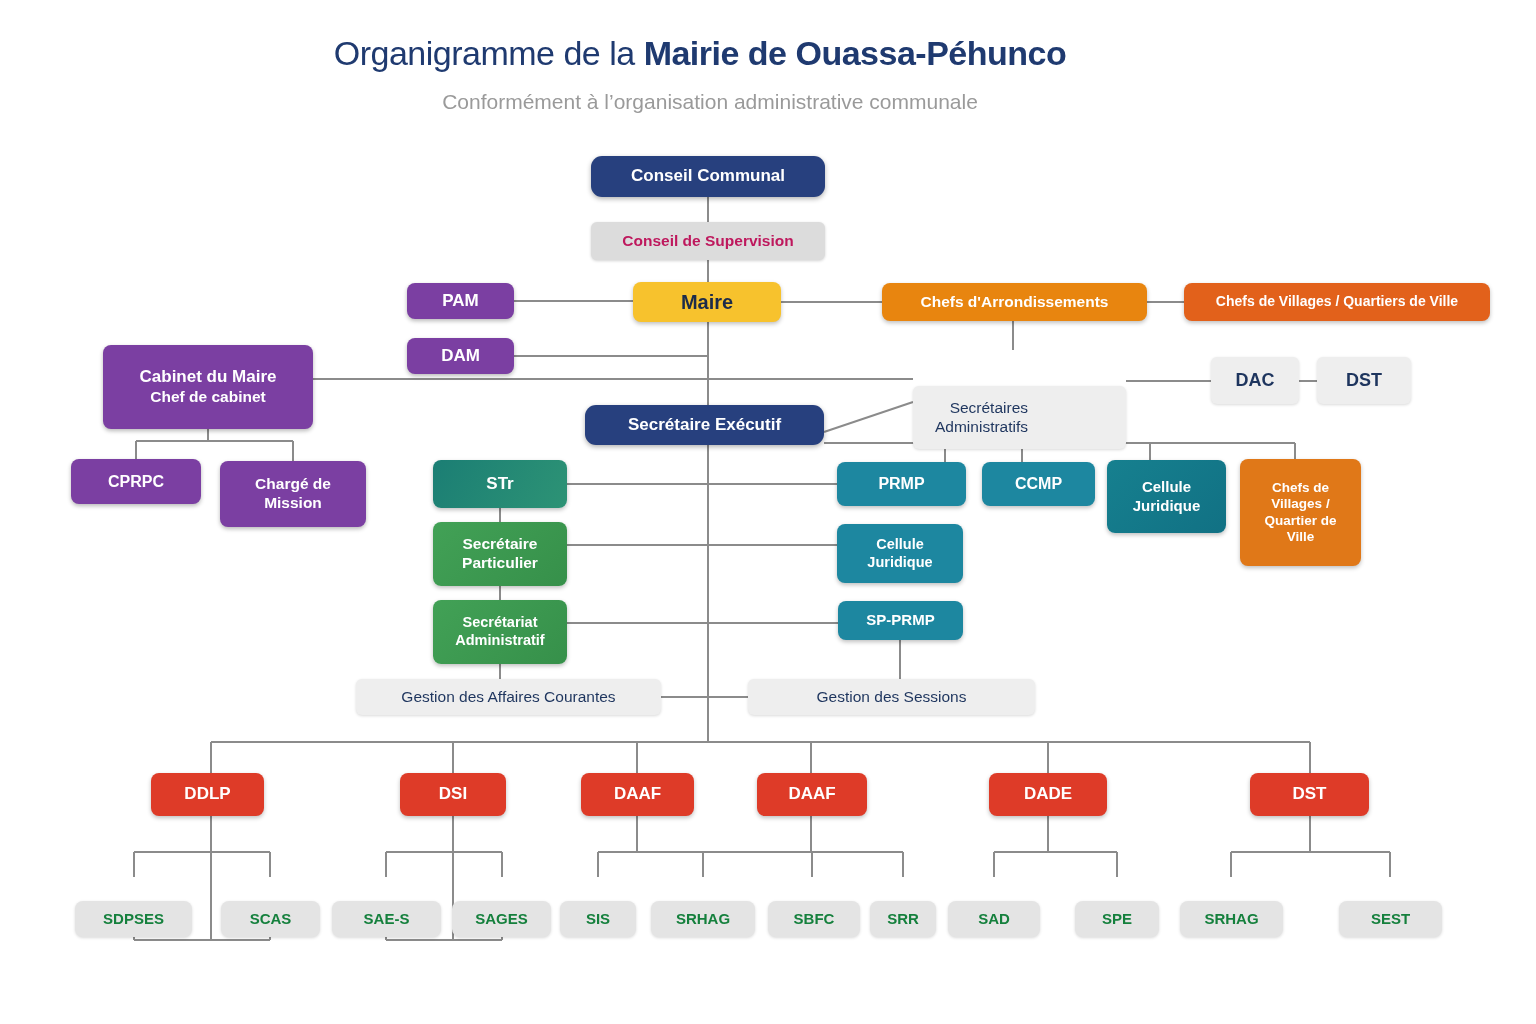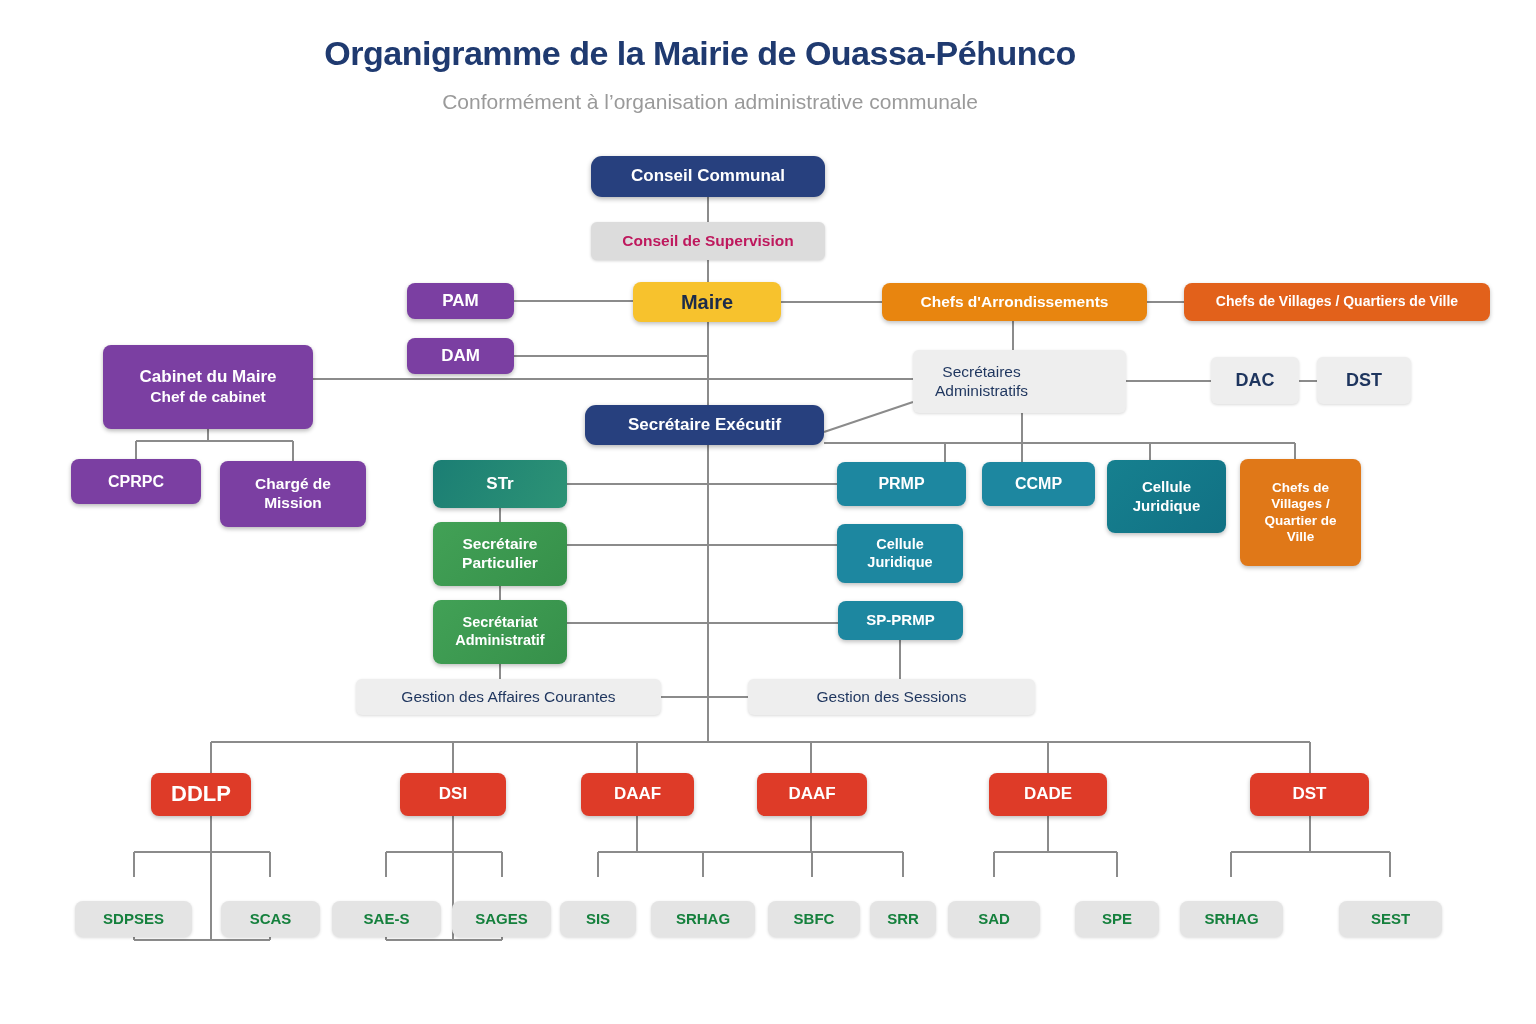--- a/index.html
+++ b/index.html
@@ -2,21 +2,21 @@
 <html><head>
 <meta charset="utf-8">
 <style>
   html,body{margin:0;padding:0;background:#fff;}
   #canvas{position:relative;width:1536px;height:1024px;background:#ffffff;overflow:hidden;
           font-family:"Liberation Sans",sans-serif;}
   #wires{position:absolute;left:0;top:0;pointer-events:none;}
   #wires line{stroke:#8b8b8b;stroke-width:2;}
   .title{position:absolute;left:0;top:34px;width:1400px;text-align:center;font-size:34px;
          letter-spacing:-0.5px;color:#1f3a70;}
-  .title .t1{font-weight:700;}
+  .title .t1{font-weight:400;}
   .title .t2{font-weight:700;}
   .subtitle{position:absolute;left:0;top:90px;width:1420px;text-align:center;font-size:21px;
             color:#9a9a9a;font-weight:400;}
   .node{position:absolute;display:flex;align-items:center;justify-content:center;
         text-align:center;white-space:pre-line;line-height:1.22;border-radius:8px;
         box-sizing:border-box;}
   .navy{background:#27407e;color:#fff;font-weight:700;box-shadow:0 2px 5px rgba(0,0,0,.30);border-radius:11px;}
   .purple{background:#7b3fa2;color:#fff;font-weight:700;box-shadow:0 2px 4px rgba(0,0,0,.28);}
   .yellow{background:#f7c22d;color:#1c2b4a;font-weight:700;box-shadow:0 2px 4px rgba(0,0,0,.25);}
   .orange1{background:#e8850f;color:#fff;font-weight:700;box-shadow:0 2px 4px rgba(0,0,0,.25);}
@@ -29,21 +29,21 @@
            box-shadow:0 2px 4px rgba(0,0,0,.25);}
   .greenb{background:linear-gradient(135deg,#42a156,#36904a);color:#fff;font-weight:700;
           box-shadow:0 2px 4px rgba(0,0,0,.25);}
   .redb{background:#de3b28;color:#fff;font-weight:700;box-shadow:0 2px 4px rgba(0,0,0,.25);}
   .gray1{background:#dcdcdc;color:#be185d;font-weight:700;border-radius:6px;
          box-shadow:0 1px 3px rgba(0,0,0,.18);}
   .gray2{background:#eeeeee;color:#1e355e;font-weight:500;border-radius:6px;
          box-shadow:0 1px 3px rgba(0,0,0,.15);}
   .gray3{background:#e4e4e4;color:#15803d;font-weight:700;border-radius:8px;
          box-shadow:0 1px 3px rgba(0,0,0,.15);margin-top:24px;}
-  .leftpad{justify-content:flex-start;text-align:center;padding-left:22px;}
+  .leftpad{justify-content:flex-start;text-align:right;padding-left:22px;margin-top:36px;}
   .cab .l1{display:block;font-weight:700;}
   .cab .l2{display:block;font-weight:700;font-size:15.5px;}
 </style>
 </head>
 <body>
 
 <div id="canvas">
 
   <svg id="wires" width="1536" height="1024">
     <line x1="708" y1="197" x2="708" y2="222"></line>
@@ -154,21 +154,21 @@
   <div class="node teal" style="left:837px;top:524px;width:126px;height:59px;font-size:14.5px">Cellule
 Juridique</div>
 
   <div class="node greenb" style="left:433px;top:600px;width:134px;height:64px;font-size:14.5px">Secrétariat
 Administratif</div>
   <div class="node teal" style="left:838px;top:601px;width:125px;height:39px;font-size:15px">SP-PRMP</div>
 
   <div class="node gray2" style="left:356px;top:679px;width:305px;height:36px;font-size:15.5px">Gestion des Affaires Courantes</div>
   <div class="node gray2" style="left:748px;top:679px;width:287px;height:36px;font-size:15.5px">Gestion des Sessions</div>
 
-  <div class="node redb" style="left:151px;top:773px;width:100px;height:43px;font-size:22px">DDLP</div>
+  <div class="node redb" style="left:151px;top:773px;width:113px;height:43px;font-size:17px">DDLP</div>
   <div class="node redb" style="left:400px;top:773px;width:106px;height:43px;font-size:17px">DSI</div>
   <div class="node redb" style="left:581px;top:773px;width:113px;height:43px;font-size:17px">DAAF</div>
   <div class="node redb" style="left:757px;top:773px;width:110px;height:43px;font-size:17px">DAAF</div>
   <div class="node redb" style="left:989px;top:773px;width:118px;height:43px;font-size:17px">DADE</div>
   <div class="node redb" style="left:1250px;top:773px;width:119px;height:43px;font-size:17px">DST</div>
 
   <div class="node gray3" style="left:75px;top:877px;width:117px;height:36px;font-size:15px">SDPSES</div>
   <div class="node gray3" style="left:221px;top:877px;width:99px;height:36px;font-size:15px">SCAS</div>
   <div class="node gray3" style="left:332px;top:877px;width:109px;height:36px;font-size:15px">SAE-S</div>
   <div class="node gray3" style="left:452px;top:877px;width:99px;height:36px;font-size:15px">SAGES</div>

